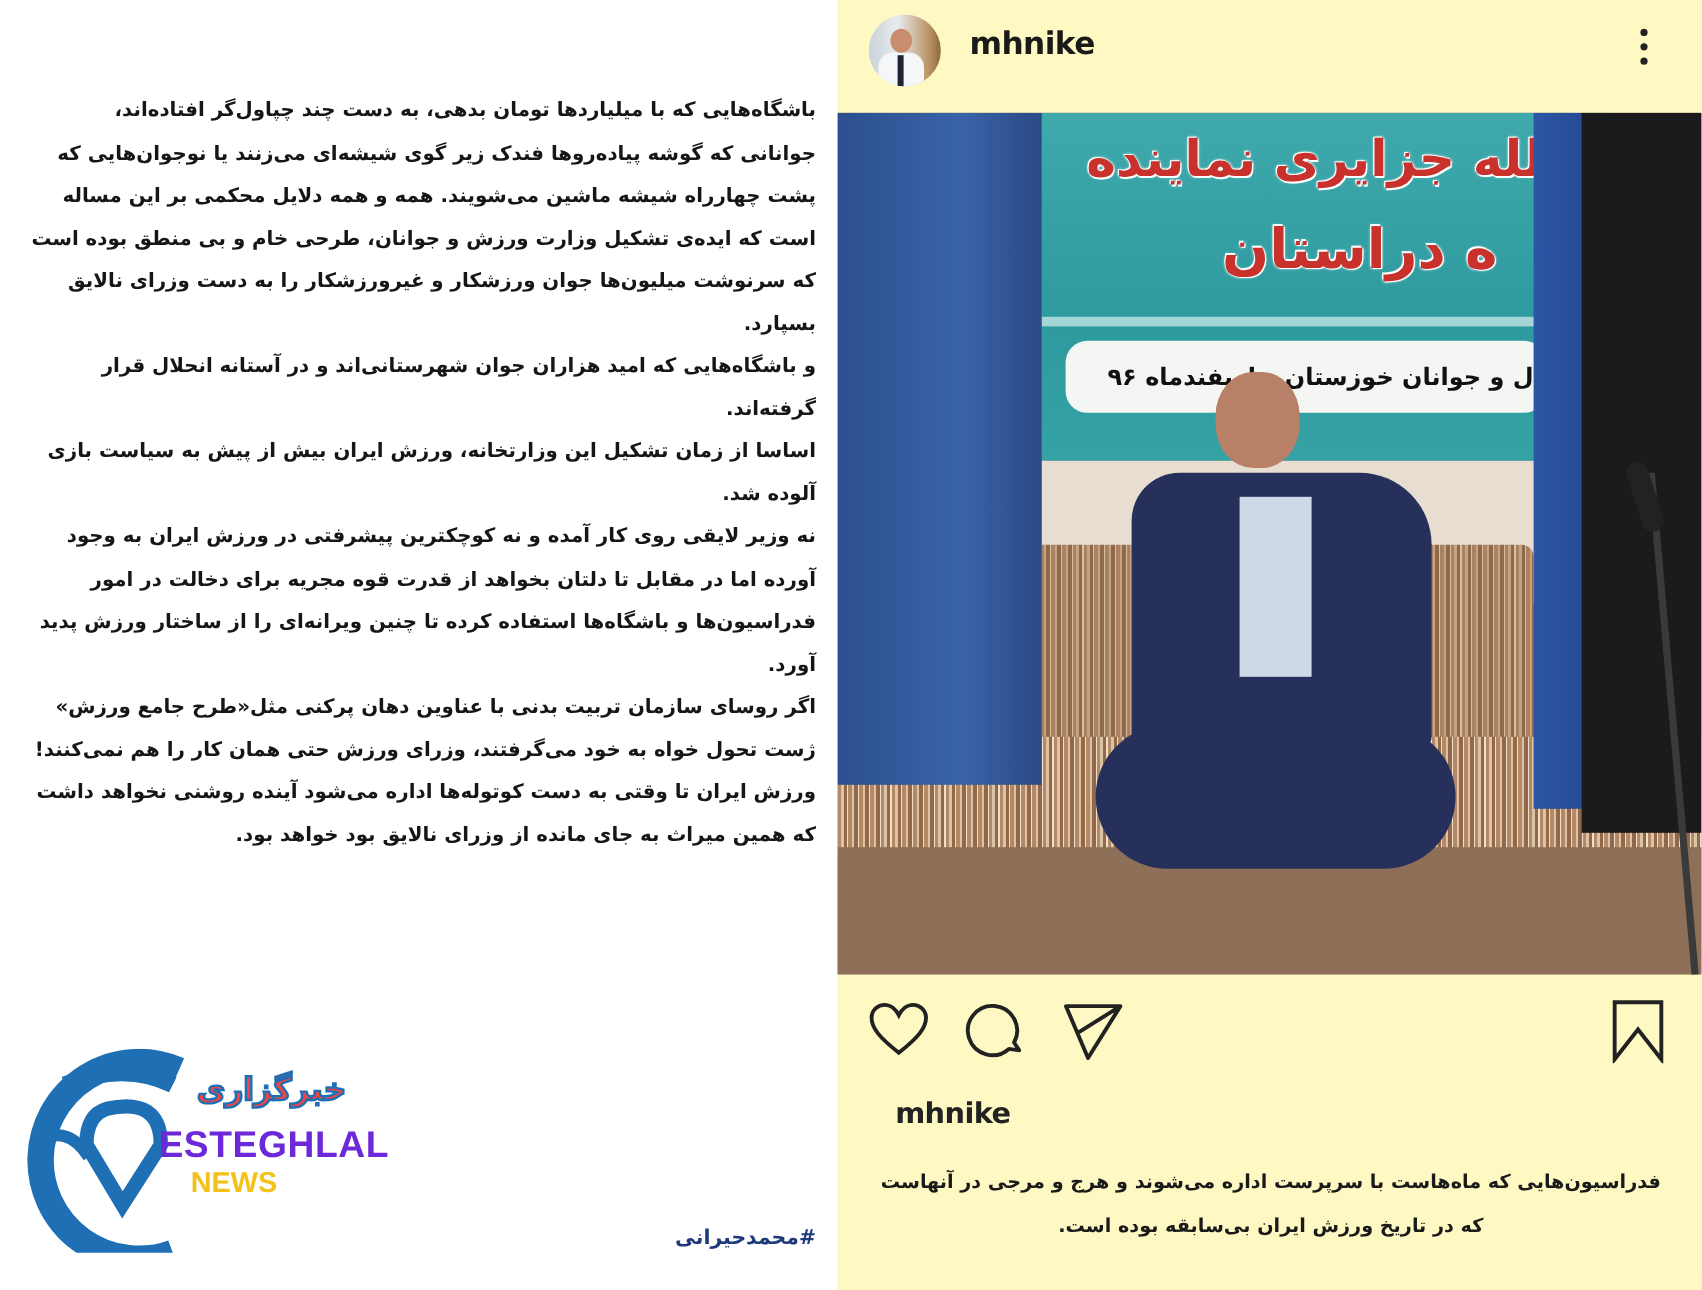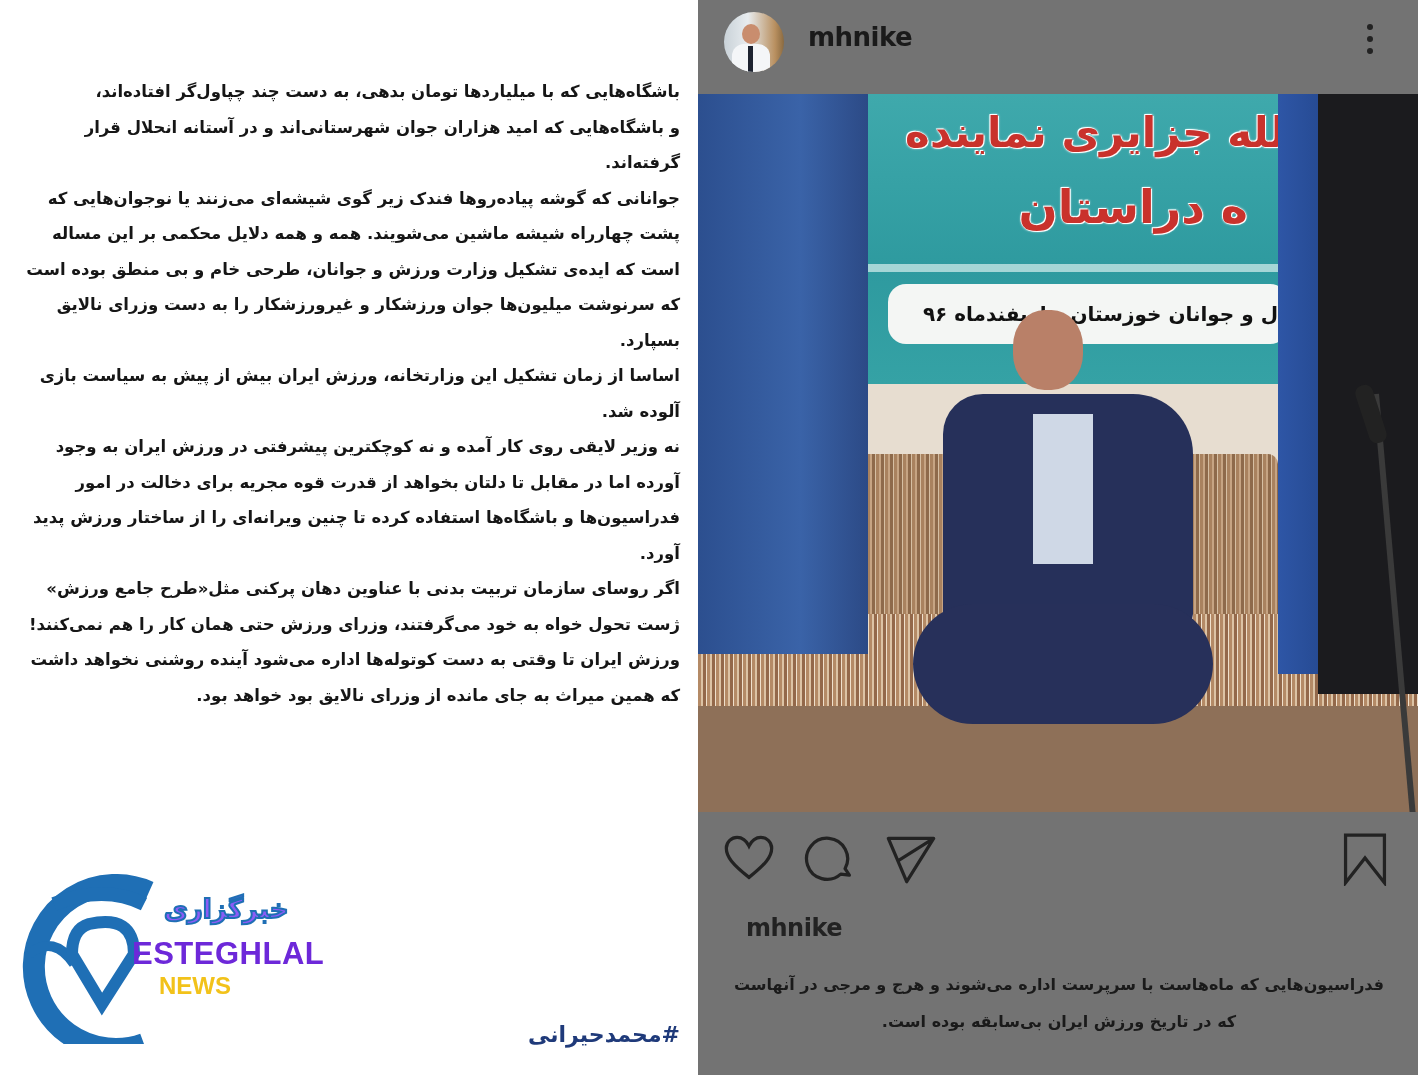--- a/index.html
+++ b/index.html
@@ -11,39 +11,39 @@
   
   .article {
     position:absolute; left:14px; top:74px; width:666px;
     direction:rtl; text-align:right;
     font-weight:bold; font-size:16.5px; line-height:35.5px; color:#161616;
   }
   .article p { margin:0; }
   .hashtag {
     position:absolute; left:540px; top:1022px; width:140px;
     direction:rtl; text-align:right;
-    font-size:22px; font-weight:bold; color:#1f3a7a;
+    font-size:17px; font-weight:bold; color:#1f3a7a;
   }
   
   .watermark { position:absolute; left:14px; top:874px; width:260px; height:170px; pointer-events:none; }
   .wm-text-fa {
     position:absolute; left:150px; top:20px; font-size:26px; font-weight:bold;
-    color:#8b5cf6; -webkit-text-stroke:2px #1f6fb5; direction:rtl;
+    color:#ef4444; -webkit-text-stroke:2px #1f6fb5; direction:rtl;
   }
   .wm-text-en {
     position:absolute; left:118px; top:62px; font-size:31px; font-weight:bold; color:#6d28d9;
     font-family:"Liberation Sans", sans-serif; letter-spacing:0.5px;
   }
   .wm-text-news {
     position:absolute; left:145px; top:98px; font-size:24px; font-weight:bold; color:#f2c21a;
     font-family:"Liberation Sans", sans-serif;
   }
 
   
-  .post { position:absolute; left:698px; top:0; width:720px; height:1075px; background:#737373; }
+  .post { position:absolute; left:698px; top:0; width:720px; height:1075px; background:#fef9c3; }
   .post-header { position:absolute; left:0; top:0; width:720px; height:94px; }
   .avatar {
     position:absolute; left:26px; top:12px; width:60px; height:60px; border-radius:50%;
     background:linear-gradient(90deg,#c9d2d8 0%,#e8ecef 40%,#b99060 85%,#8a6a40 100%);
     overflow:hidden;
   }
   .avatar .face { position:absolute; left:18px; top:12px; width:18px; height:20px; border-radius:50%; background:#c98d6e; }
   .avatar .shirt { position:absolute; left:8px; top:32px; width:38px; height:30px; border-radius:12px 12px 0 0; background:#f4f6f8; }
   .avatar .tie { position:absolute; left:24px; top:34px; width:5px; height:26px; background:#1d2330; }
   .username {
@@ -104,22 +104,22 @@
   .caption {
     position:absolute; left:28px; top:966px; width:666px; direction:rtl; text-align:center;
     font-size:16px; font-weight:bold; line-height:37px; color:#1a1a1a;
   }
 </style>
 </head>
 <body>
 
 <div class="article">
   <p>باشگاه‌هایی که با میلیاردها تومان بدهی، به دست چند چپاول‌گر افتاده‌اند،</p>
+  <p>جوانانی که گوشه پیاده‌روها فندک زیر گوی شیشه‌ای می‌زنند یا نوجوان‌هایی که پشت چهارراه شیشه ماشین می‌شویند. همه و همه دلایل محکمی بر این مساله است که ایده‌ی تشکیل وزارت ورزش و جوانان، طرحی خام و بی منطق بوده است که سرنوشت میلیون‌ها جوان ورزشکار و غیرورزشکار را به دست وزرای نالایق بسپارد.</p>
   <p>و باشگاه‌هایی که امید هزاران جوان شهرستانی‌اند و در آستانه انحلال قرار گرفته‌اند.</p>
-  <p>جوانانی که گوشه پیاده‌روها فندک زیر گوی شیشه‌ای می‌زنند یا نوجوان‌هایی که پشت چهارراه شیشه ماشین می‌شویند. همه و همه دلایل محکمی بر این مساله است که ایده‌ی تشکیل وزارت ورزش و جوانان، طرحی خام و بی منطق بوده است که سرنوشت میلیون‌ها جوان ورزشکار و غیرورزشکار را به دست وزرای نالایق بسپارد.</p>
   <p>اساسا از زمان تشکیل این وزارتخانه، ورزش ایران بیش از پیش به سیاست بازی آلوده شد.</p>
   <p>نه وزیر لایقی روی کار آمده و نه کوچکترین پیشرفتی در ورزش ایران به وجود آورده اما در مقابل تا دلتان بخواهد از قدرت قوه مجریه برای دخالت در امور فدراسیون‌ها و باشگاه‌ها استفاده کرده تا چنین ویرانه‌ای را از ساختار ورزش پدید آورد.</p>
   <p>اگر روسای سازمان تربیت بدنی با عناوین دهان پرکنی مثل«طرح جامع ورزش» ژست تحول خواه به خود می‌گرفتند، وزرای ورزش حتی همان کار را هم نمی‌کنند!</p>
   <p>ورزش ایران تا وقتی به دست کوتوله‌ها اداره می‌شود آینده روشنی نخواهد داشت که همین میراث به جای مانده از وزرای نالایق بود خواهد بود.</p>
 </div>
 <div class="hashtag">#محمدحیرانی</div>
 
 <div class="watermark">
   <svg width="260" height="170" viewBox="0 0 260 170" style="position:absolute;left:0;top:0;">
     <path d="M135 18 A82 82 0 1 0 130 170" fill="none" stroke="#1f6fb5" stroke-width="22"></path>

